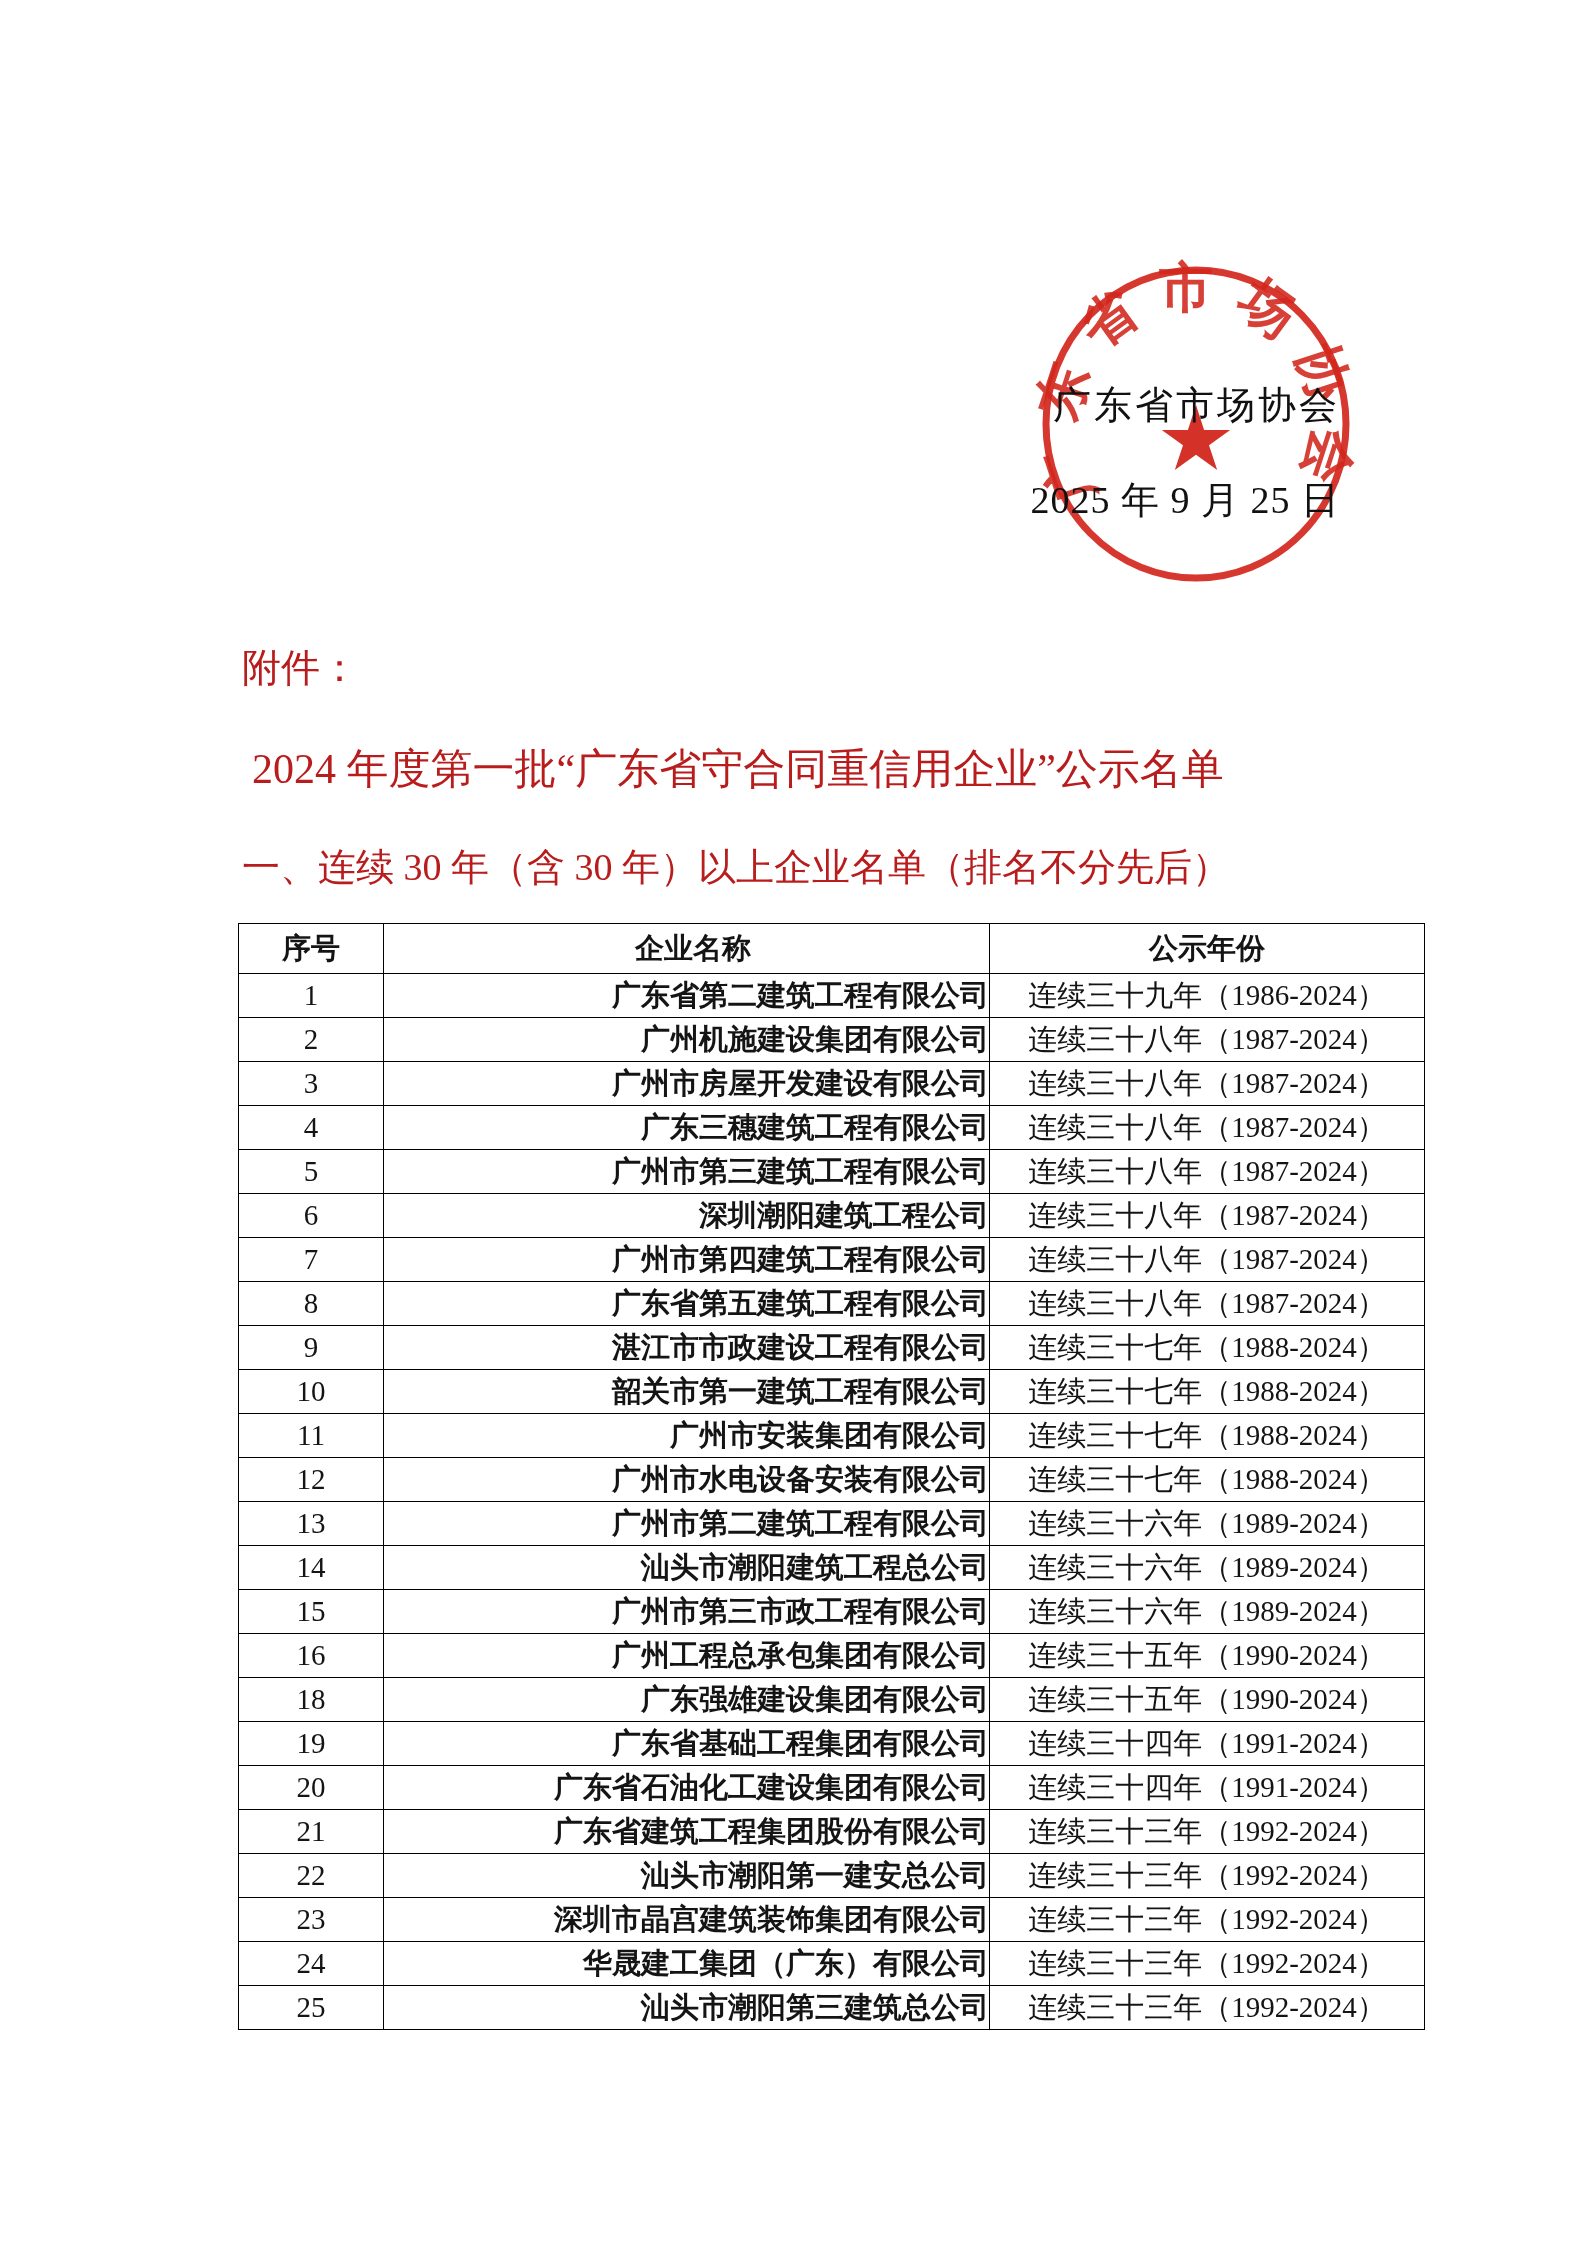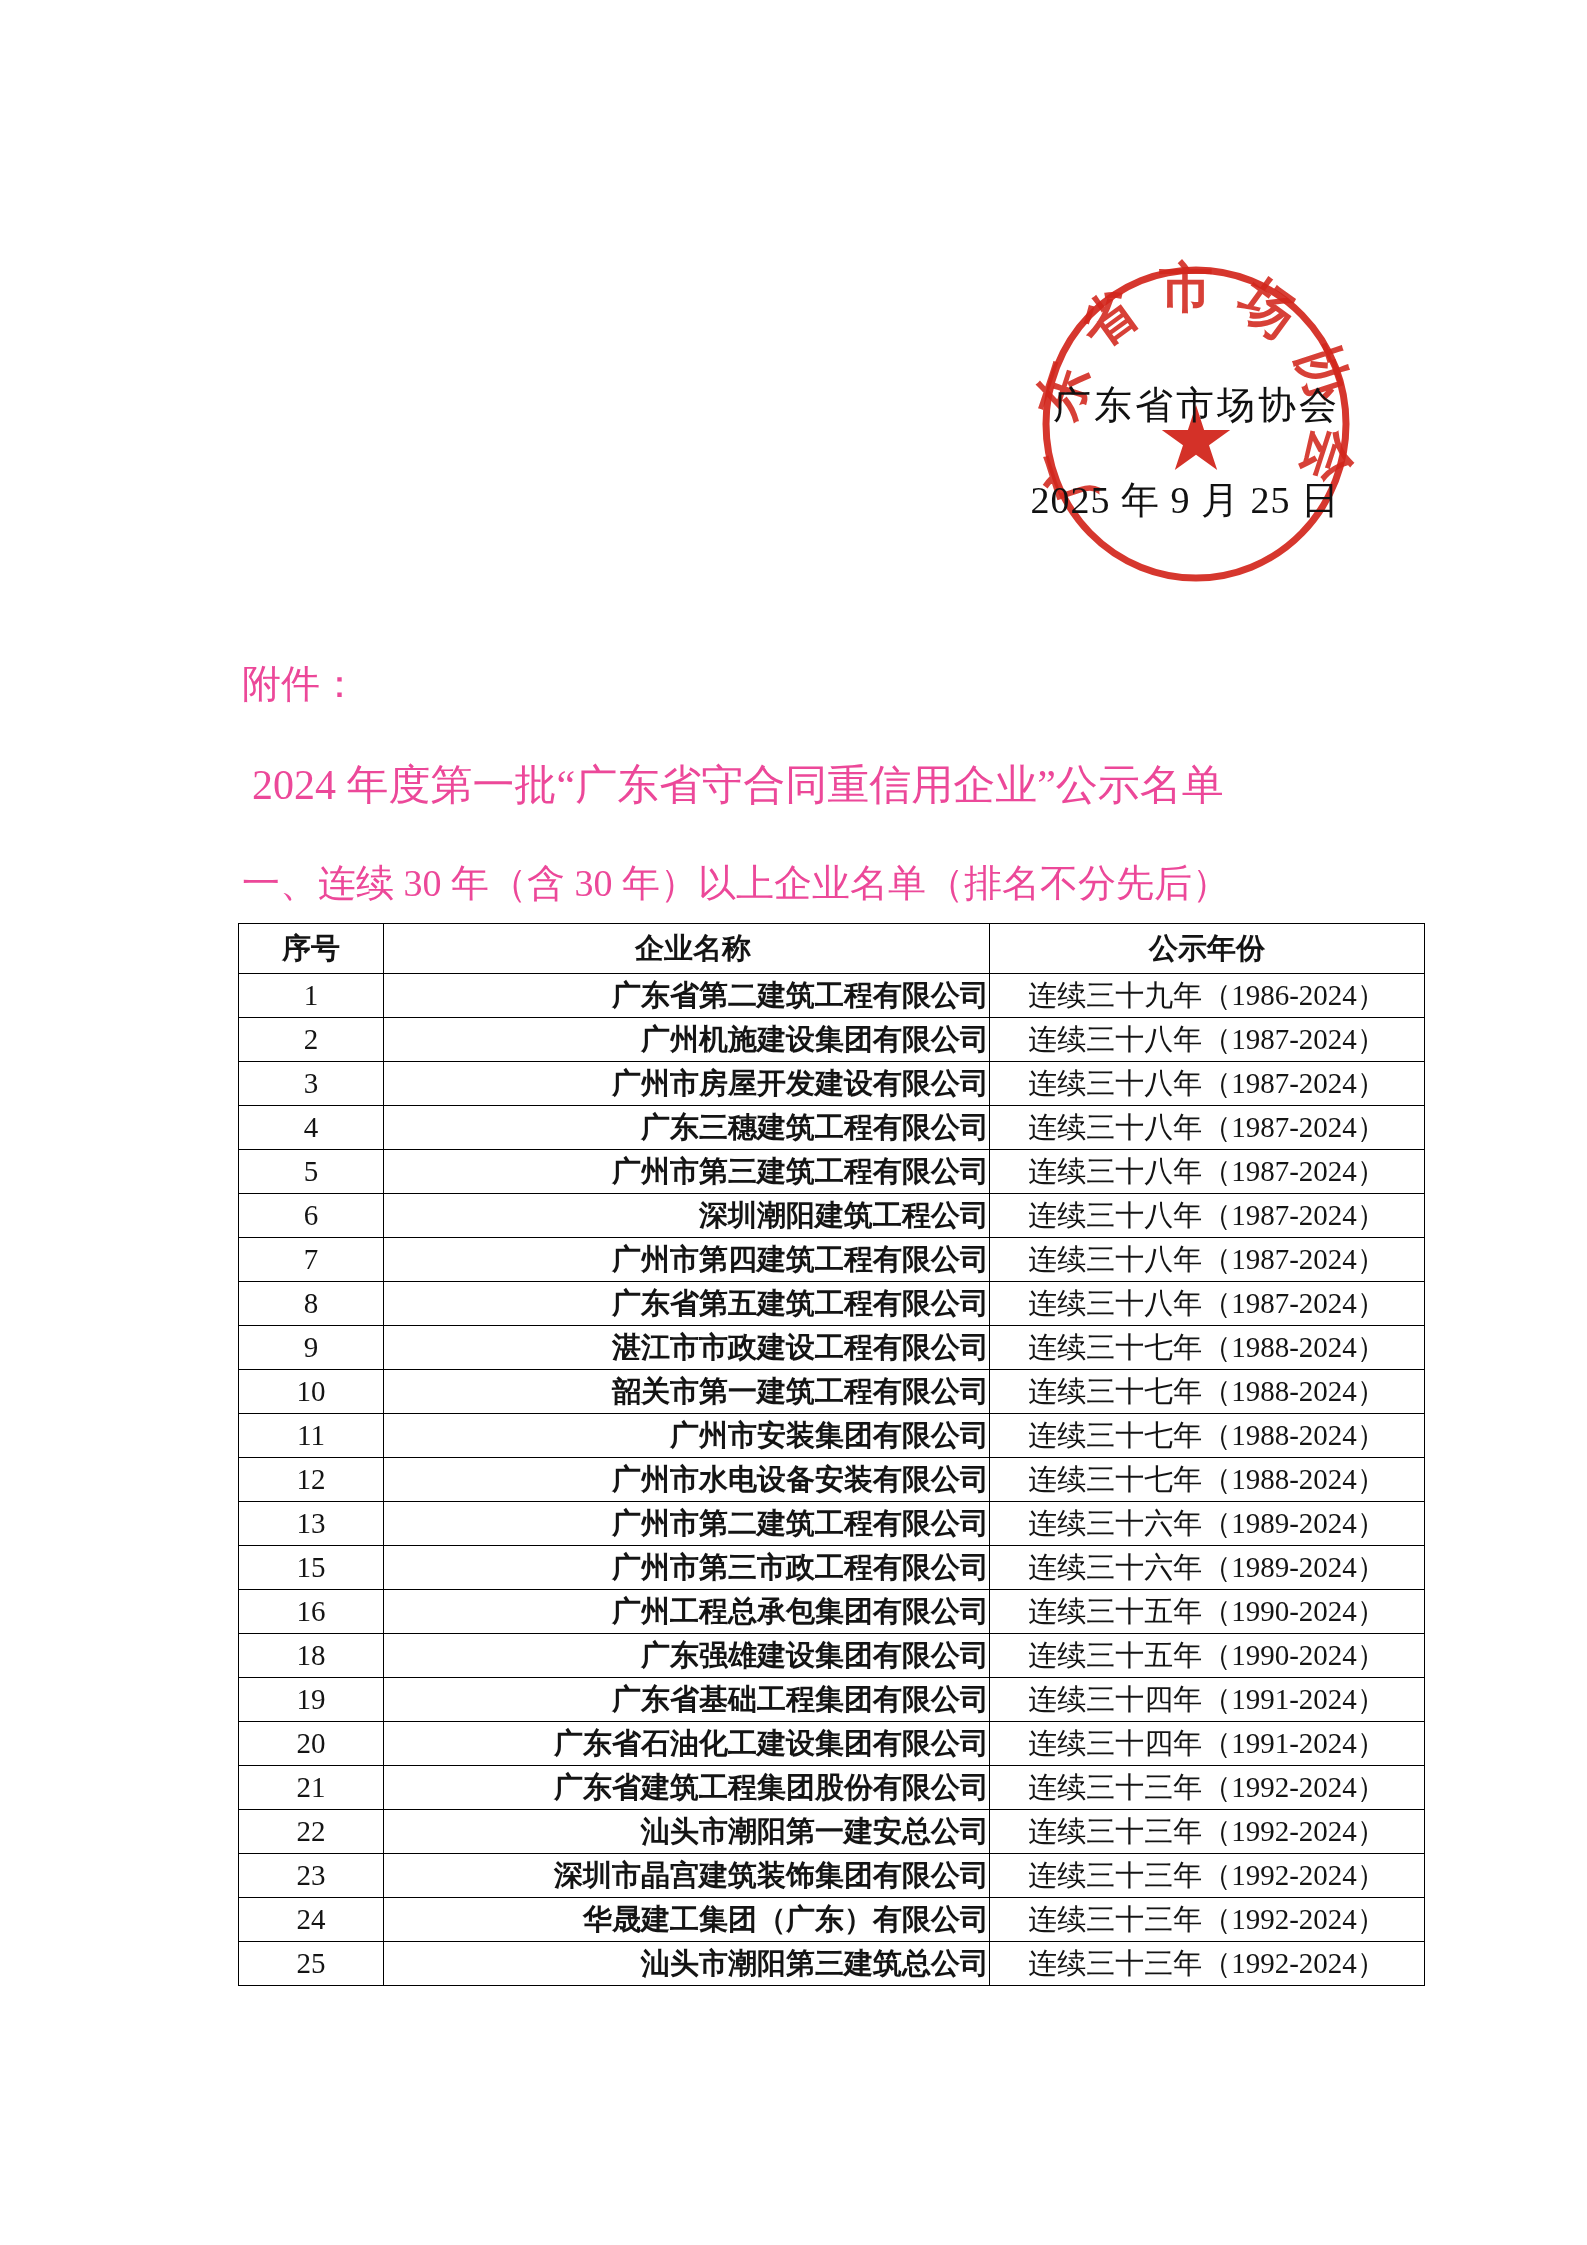--- a/index.html
+++ b/index.html
@@ -11,21 +11,21 @@
   .seal{position:absolute;left:1020px;top:245px;width:356px;height:350px;}
   .seal ellipse{fill:none;stroke:var(--seal-red,#d2261c);stroke-width:7;opacity:.92;}
   .seal polygon{fill:var(--seal-red,#d2261c);opacity:.95;}
   .seal text{fill:var(--seal-red,#d2261c);font-size:54px;letter-spacing:20px;opacity:.88;
     font-family:"Liberation Serif","DejaVu Serif",serif;font-weight:bold;}
   
   .sig{position:absolute;font-size:38px;white-space:nowrap;color:#111;}
   .sig-org{top:380px;right:247px;letter-spacing:3px;}
   .sig-date{top:475px;right:247px;letter-spacing:1px;}
   
-  .para{position:absolute;white-space:nowrap;color:#ec4899;margin-top:16px;}
+  .para{position:absolute;white-space:nowrap;color:#b91c1c;}
   .attachment{left:242px;top:641px;font-size:39px;}
   .doc-title{left:252px;top:741px;font-size:42px;}
   .section-heading{left:242px;top:842px;font-size:38px;}
   
   table.company{
     position:absolute;left:238px;top:923px;width:1186px;
     border-collapse:collapse;table-layout:fixed;
   }
   .company th,.company td{
     border:1.5px solid #000;font-size:29px;padding:0;color:#141414;
@@ -135,20 +135,25 @@
         <td class="c-no">12</td>
         <td class="c-name">广州市水电设备安装有限公司</td>
         <td class="c-years">连续三十七年（1988-2024）</td>
       </tr>
         <tr>
         <td class="c-no">13</td>
         <td class="c-name">广州市第二建筑工程有限公司</td>
         <td class="c-years">连续三十六年（1989-2024）</td>
       </tr>
         <tr>
+        <td class="c-no">14</td>
+        <td class="c-name">汕头市潮阳建筑工程总公司</td>
+        <td class="c-years">连续三十六年（1989-2024）</td>
+      </tr>
+        <tr>
         <td class="c-no">15</td>
         <td class="c-name">广州市第三市政工程有限公司</td>
         <td class="c-years">连续三十六年（1989-2024）</td>
       </tr>
         <tr>
         <td class="c-no">16</td>
         <td class="c-name">广州工程总承包集团有限公司</td>
         <td class="c-years">连续三十五年（1990-2024）</td>
       </tr>
         <tr>

